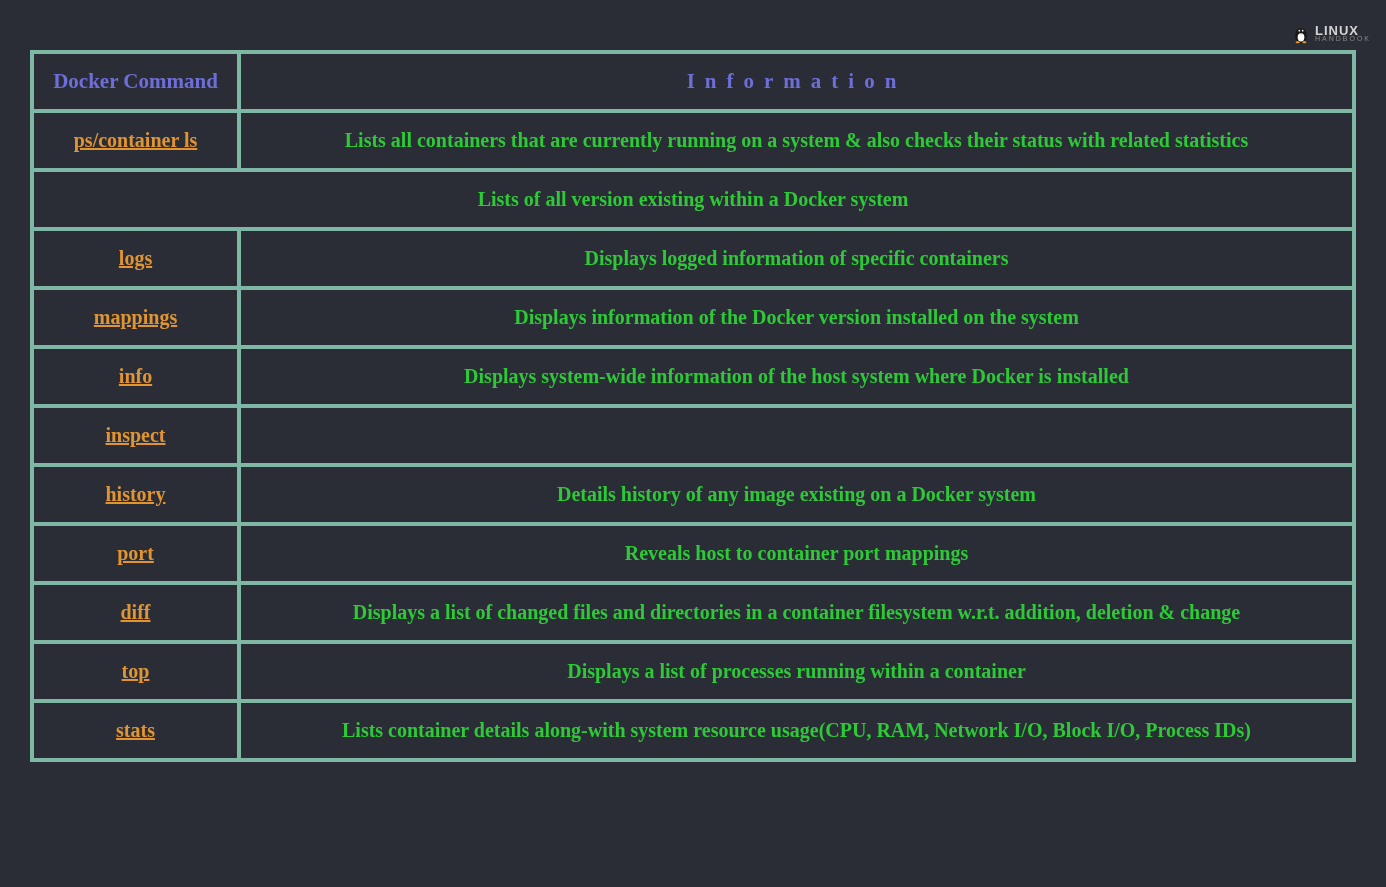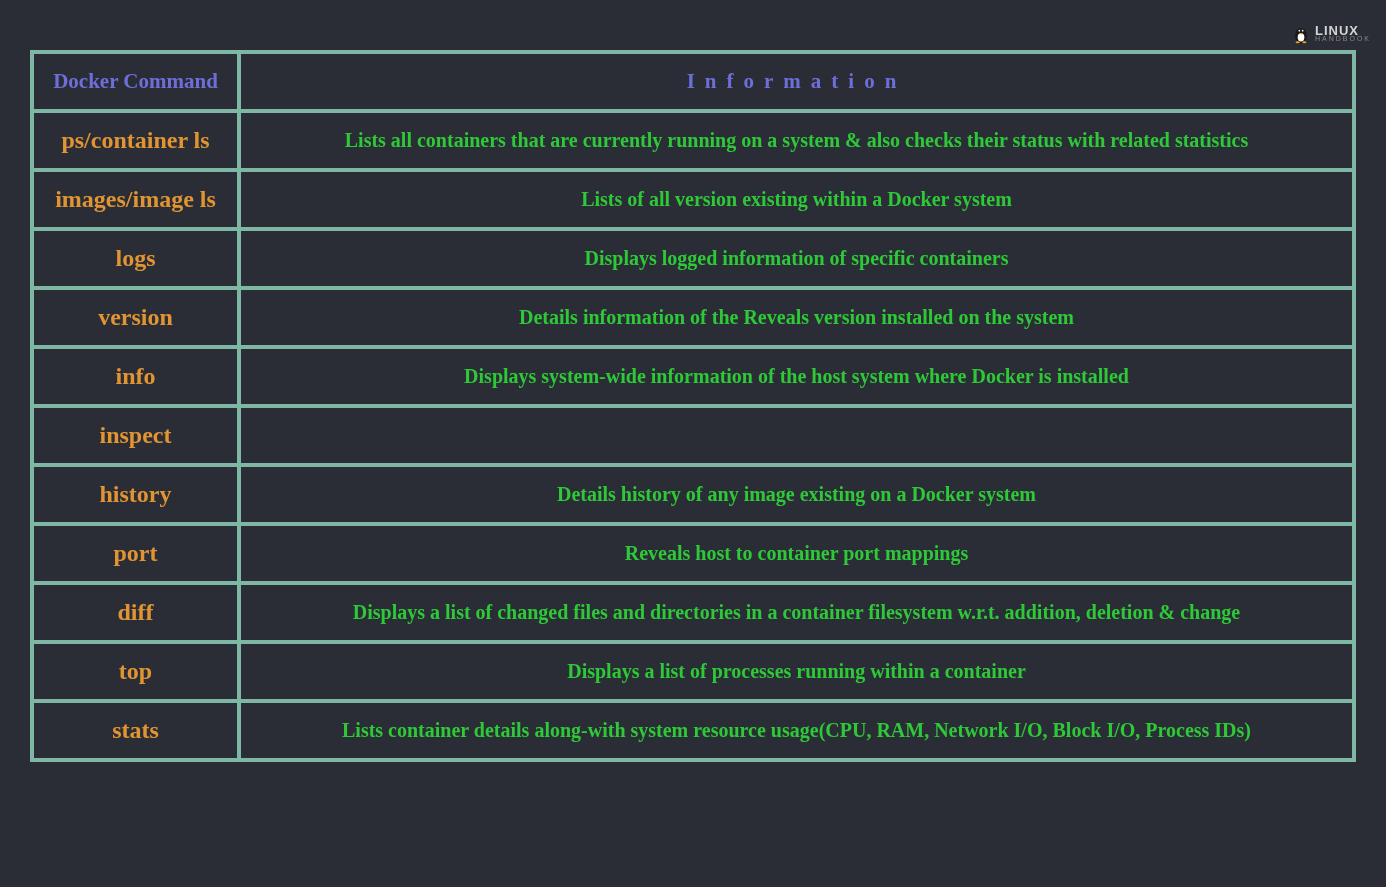--- a/index.html
+++ b/index.html
@@ -94,22 +94,23 @@
       font-weight: bold;
     }
     .header-info-text {
       color: #6e6ed9;
       font-size: 21px;
       font-weight: bold;
       letter-spacing: 10px;
     }
     .command-text {
       color: #e09432;
-      font-size: 24px;
-      font-weight: bold;
+      font-size: 20px;
+      font-weight: bold;
+      text-decoration: underline;
     }
     .info-text {
       color: #2dc937;
       font-size: 20px;
       font-weight: bold;
     }
   </style>
 </head>
 <body>
 
@@ -144,43 +145,40 @@
   <div class="table-row">
     <div class="cell-command">
       <span class="command-text">ps/container ls</span>
     </div>
     <div class="cell-info">
       <span class="info-text">Lists all containers that are currently running on a system &amp; also checks their status with related statistics</span>
     </div>
   </div>
 
   <div class="table-row">
-    <div class="cell-command">
-      <span class="command-text">images/image ls</span>
-    </div>
     <div class="cell-info">
       <span class="info-text">Lists of all version existing within a Docker system</span>
     </div>
   </div>
 
   <div class="table-row">
     <div class="cell-command">
       <span class="command-text">logs</span>
     </div>
     <div class="cell-info">
       <span class="info-text">Displays logged information of specific containers</span>
     </div>
   </div>
 
   <div class="table-row">
     <div class="cell-command">
-      <span class="command-text">version</span>
-    </div>
-    <div class="cell-info">
-      <span class="info-text">Details information of the Reveals version installed on the system</span>
+      <span class="command-text">mappings</span>
+    </div>
+    <div class="cell-info">
+      <span class="info-text">Displays information of the Docker version installed on the system</span>
     </div>
   </div>
 
   <div class="table-row">
     <div class="cell-command">
       <span class="command-text">info</span>
     </div>
     <div class="cell-info">
       <span class="info-text">Displays system-wide information of the host system where Docker is installed</span>
     </div>

